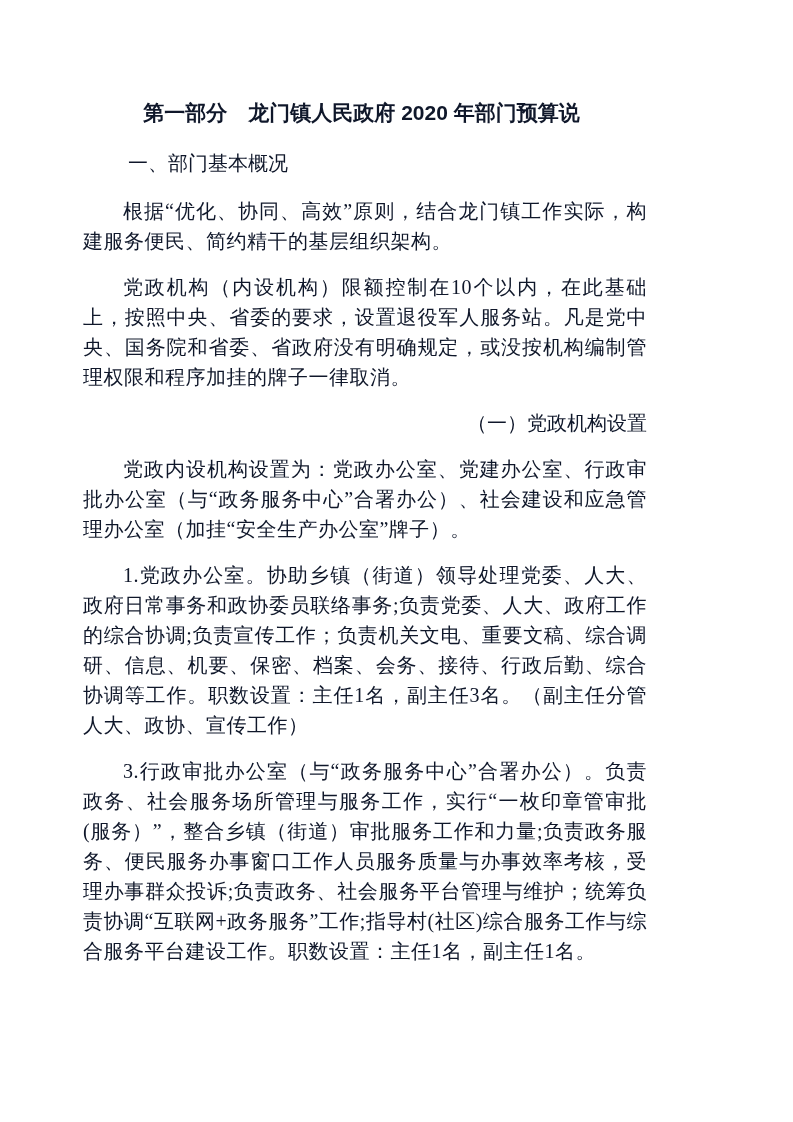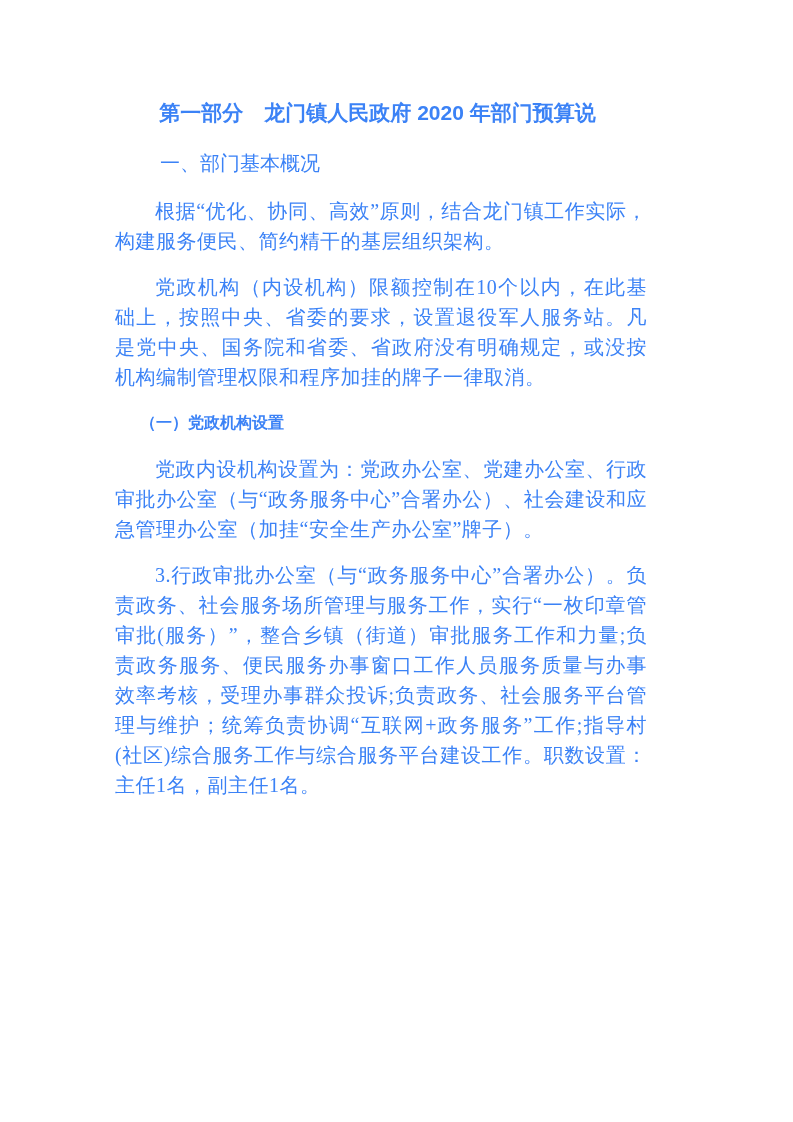--- a/index.html
+++ b/index.html
@@ -6,22 +6,22 @@
     margin: 0;
     padding: 0;
     background: #ffffff;
   }
   .page {
     position: relative;
     width: 743px;
     height: 1122px;
     box-sizing: border-box;
     background: #ffffff;
-    color: #3b82f6;
-    padding: 98px 96px 0 108px;
+    color: #0f172a;
+    padding: 98px 96px 0 76px;
     overflow: hidden;
     font-family: "Liberation Serif", "DejaVu Serif", serif;
     font-size: 20px;
     line-height: 30px;
   }
   .doc-title {
     margin: 0 0 20px 0;
     font-family: "Liberation Sans", "DejaVu Sans", sans-serif;
     font-size: 21px;
     font-weight: 700;
@@ -32,24 +32,25 @@
   .section-heading {
     margin: 0 0 18px 0;
     font-family: "Liberation Sans", "DejaVu Sans", sans-serif;
     font-size: 20px;
     font-weight: 400;
     line-height: 30px;
     text-indent: 2.6em;
   }
   .sub-heading {
     margin: 0 0 16px 0;
-    font-size: 16px;
-    font-weight: 700;
+    font-size: 20px;
+    font-weight: 400;
     line-height: 30px;
     text-indent: 2em;
+    text-align: right;
   }
   p.body-para {
     margin: 0 0 16px 7px;
     text-indent: 2em;
     text-align: justify;
     letter-spacing: 0.5px;
   }
 </style>
 </head>
 <body>
@@ -60,16 +61,17 @@
   <div class="section-heading">一、部门基本概况</div>
 
   <p class="body-para">根据“优化、协同、高效”原则，结合龙门镇工作实际，构建服务便民、简约精干的基层组织架构。</p>
 
   <p class="body-para">党政机构（内设机构）限额控制在10个以内，在此基础上，按照中央、省委的要求，设置退役军人服务站。凡是党中央、国务院和省委、省政府没有明确规定，或没按机构编制管理权限和程序加挂的牌子一律取消。</p>
 
   <div class="sub-heading">（一）党政机构设置</div>
 
   <p class="body-para">党政内设机构设置为：党政办公室、党建办公室、行政审批办公室（与“政务服务中心”合署办公）、社会建设和应急管理办公室（加挂“安全生产办公室”牌子）。</p>
 
+  <p class="body-para">1.党政办公室。协助乡镇（街道）领导处理党委、人大、政府日常事务和政协委员联络事务;负责党委、人大、政府工作的综合协调;负责宣传工作；负责机关文电、重要文稿、综合调研、信息、机要、保密、档案、会务、接待、行政后勤、综合协调等工作。职数设置：主任1名，副主任3名。（副主任分管人大、政协、宣传工作）</p>
 
 
   <p class="body-para">3.行政审批办公室（与“政务服务中心”合署办公）。负责政务、社会服务场所管理与服务工作，实行“一枚印章管审批(服务）”，整合乡镇（街道）审批服务工作和力量;负责政务服务、便民服务办事窗口工作人员服务质量与办事效率考核，受理办事群众投诉;负责政务、社会服务平台管理与维护；统筹负责协调“互联网+政务服务”工作;指导村(社区)综合服务工作与综合服务平台建设工作。职数设置：主任1名，副主任1名。</p>
 </div>
 
 </body></html>

